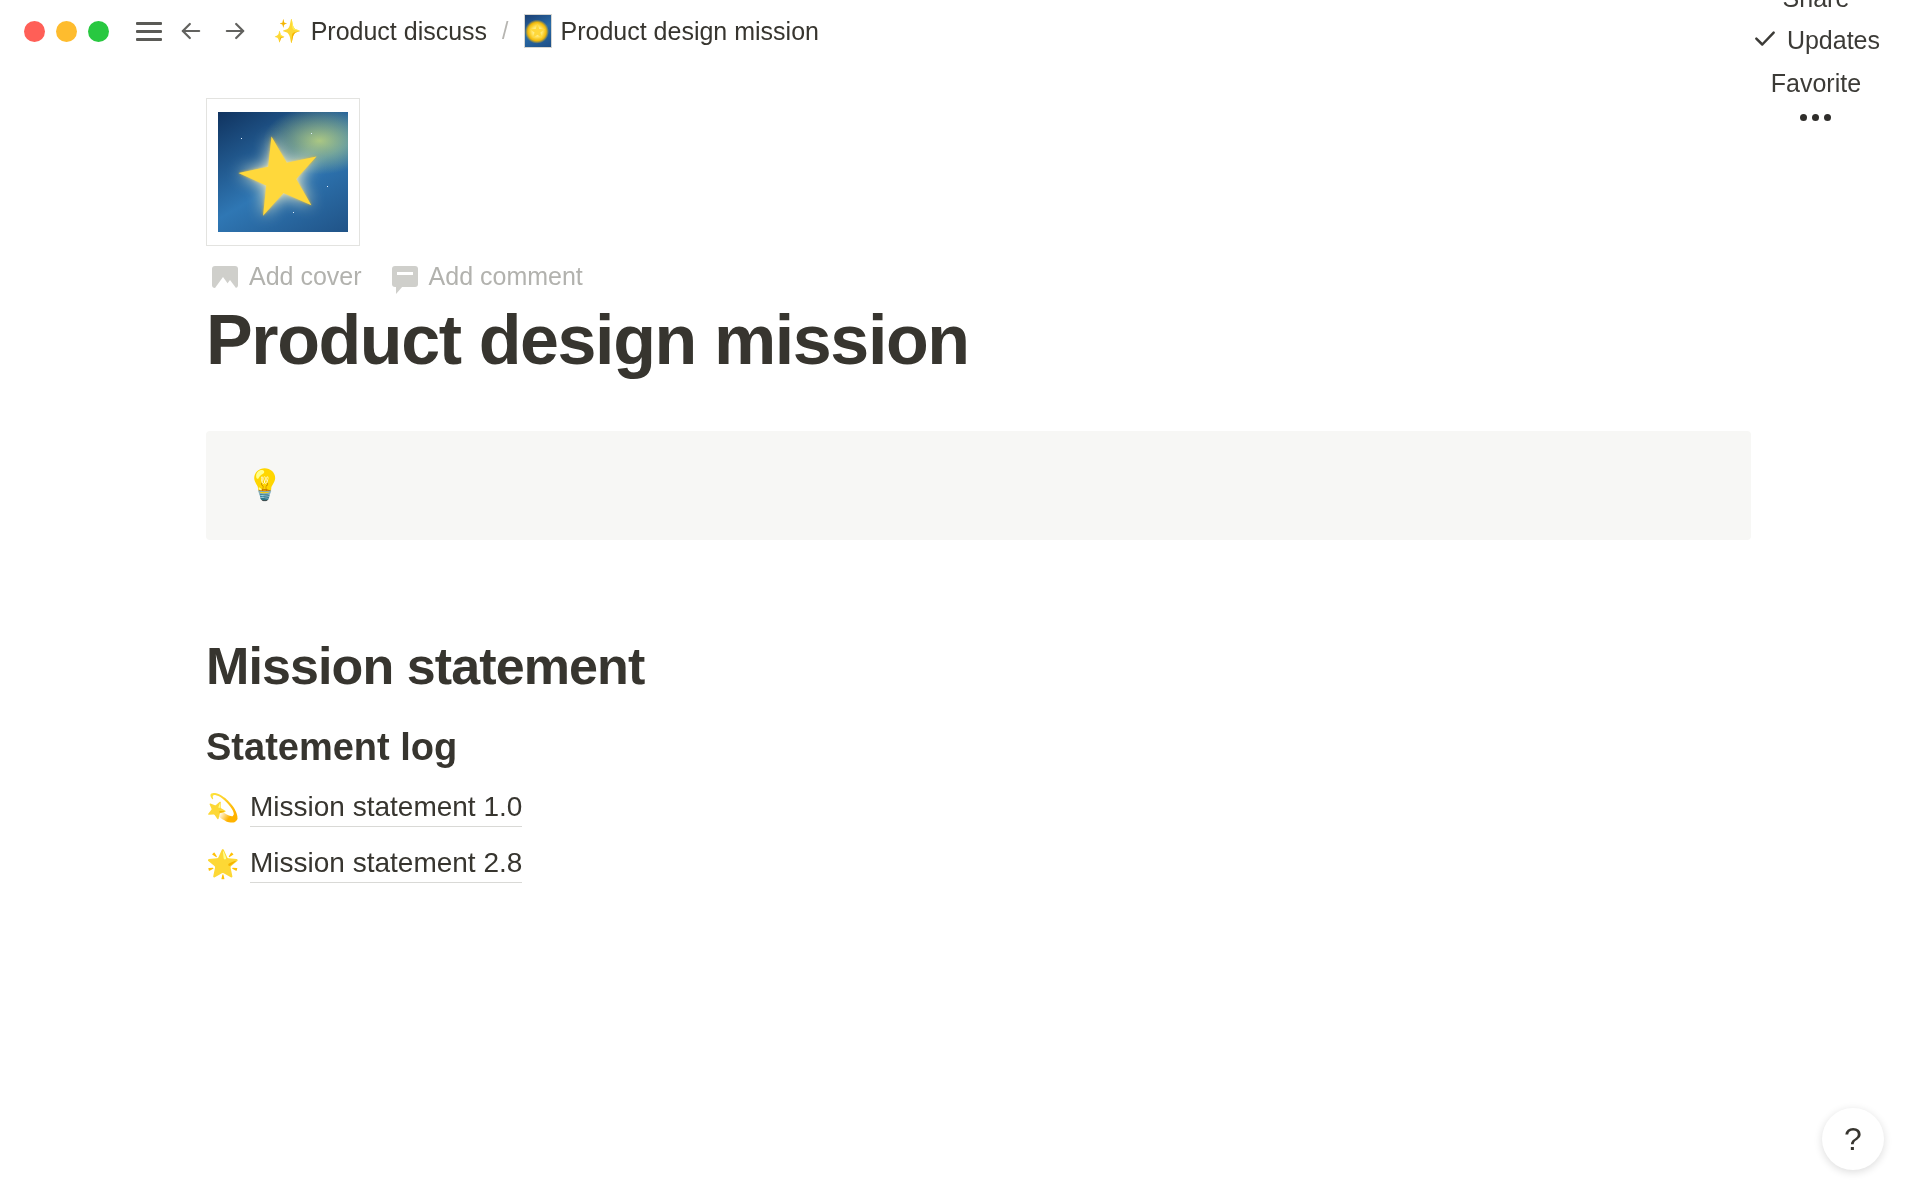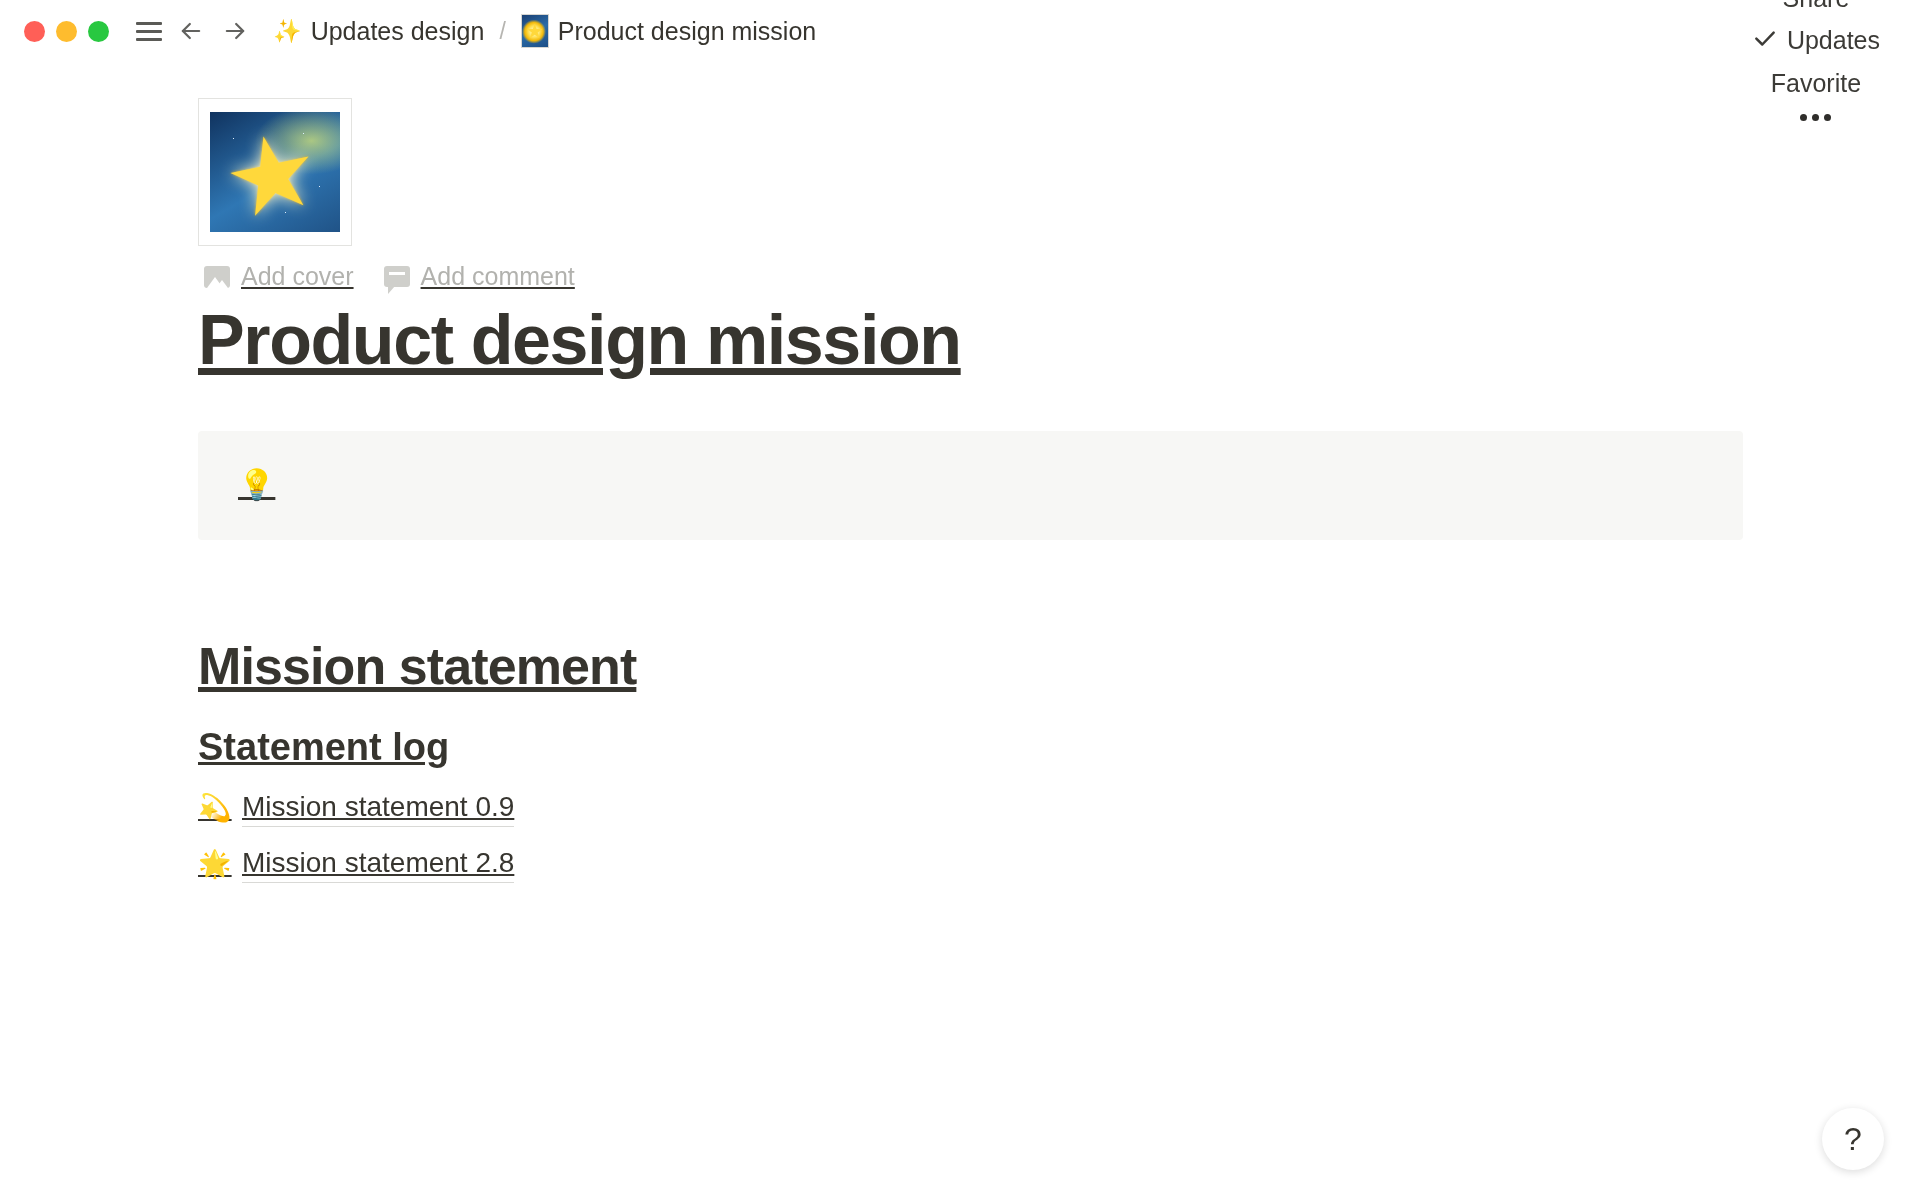--- a/index.html
+++ b/index.html
@@ -82,21 +82,21 @@
   .tb-action {
     font-size: 25px; color: #3c3b37; padding: 6px 12px; border-radius: 5px;
     display: flex; align-items: center; gap: 9px; white-space: nowrap;
   }
   .check-svg { width: 26px; height: 26px; stroke: #3c3b37; stroke-width: 2.3; fill: none;
                stroke-linecap: round; stroke-linejoin: round; }
   .dots { display: flex; align-items: center; gap: 5px; padding: 10px 10px; }
   .dots i { width: 7px; height: 7px; border-radius: 50%; background: #2f2e2b; display: block; }
 
   
-  .page { padding: 36px 0 0 0; text-decoration: underline; }
+  .page { padding: 36px 0 0 8px; }
   .content { width: 1545px; margin-left: 198px; }
 
   .page-icon {
     width: 154px; height: 148px;
     border: 1px solid #e3e3e0;
     background: #ffffff;
     padding: 13px 11px;
     margin-bottom: 16px;
   }
   .page-icon-inner {
@@ -220,21 +220,21 @@
         <svg class="arrow-svg" viewBox="0 0 24 24">
             <path d="M5 12h14"></path>
             <path d="M13 6l6 6-6 6"></path>
           </svg>
       </div>
     </div>
 
     <div class="breadcrumb">
       <div class="bc-item">
         <span class="bc-emoji">✨</span>
-        <span>Updates design</span>
+        <span>Product discuss</span>
       </div>
       <span class="bc-sep">/</span>
       <div class="bc-item">
         <span class="page-thumb"></span>
         <span>Product design mission</span>
       </div>
     </div>
 
     <div class="topbar-right">
 
@@ -308,21 +308,21 @@
         <span class="callout-emoji">💡</span>
       </div>
 
       <h2 class="section-title">Mission statement</h2>
 
 
       <h3 class="sub-title">Statement log</h3>
 
       <div class="link-row">
         <span class="link-emoji">💫</span>
-        <span class="link-text">Mission statement 0.9</span>
+        <span class="link-text">Mission statement 1.0</span>
       </div>
 
       <div class="link-row">
         <span class="link-emoji">🌟</span>
         <span class="link-text">Mission statement 2.8</span>
       </div>
 
     </div>
   </div>
 

